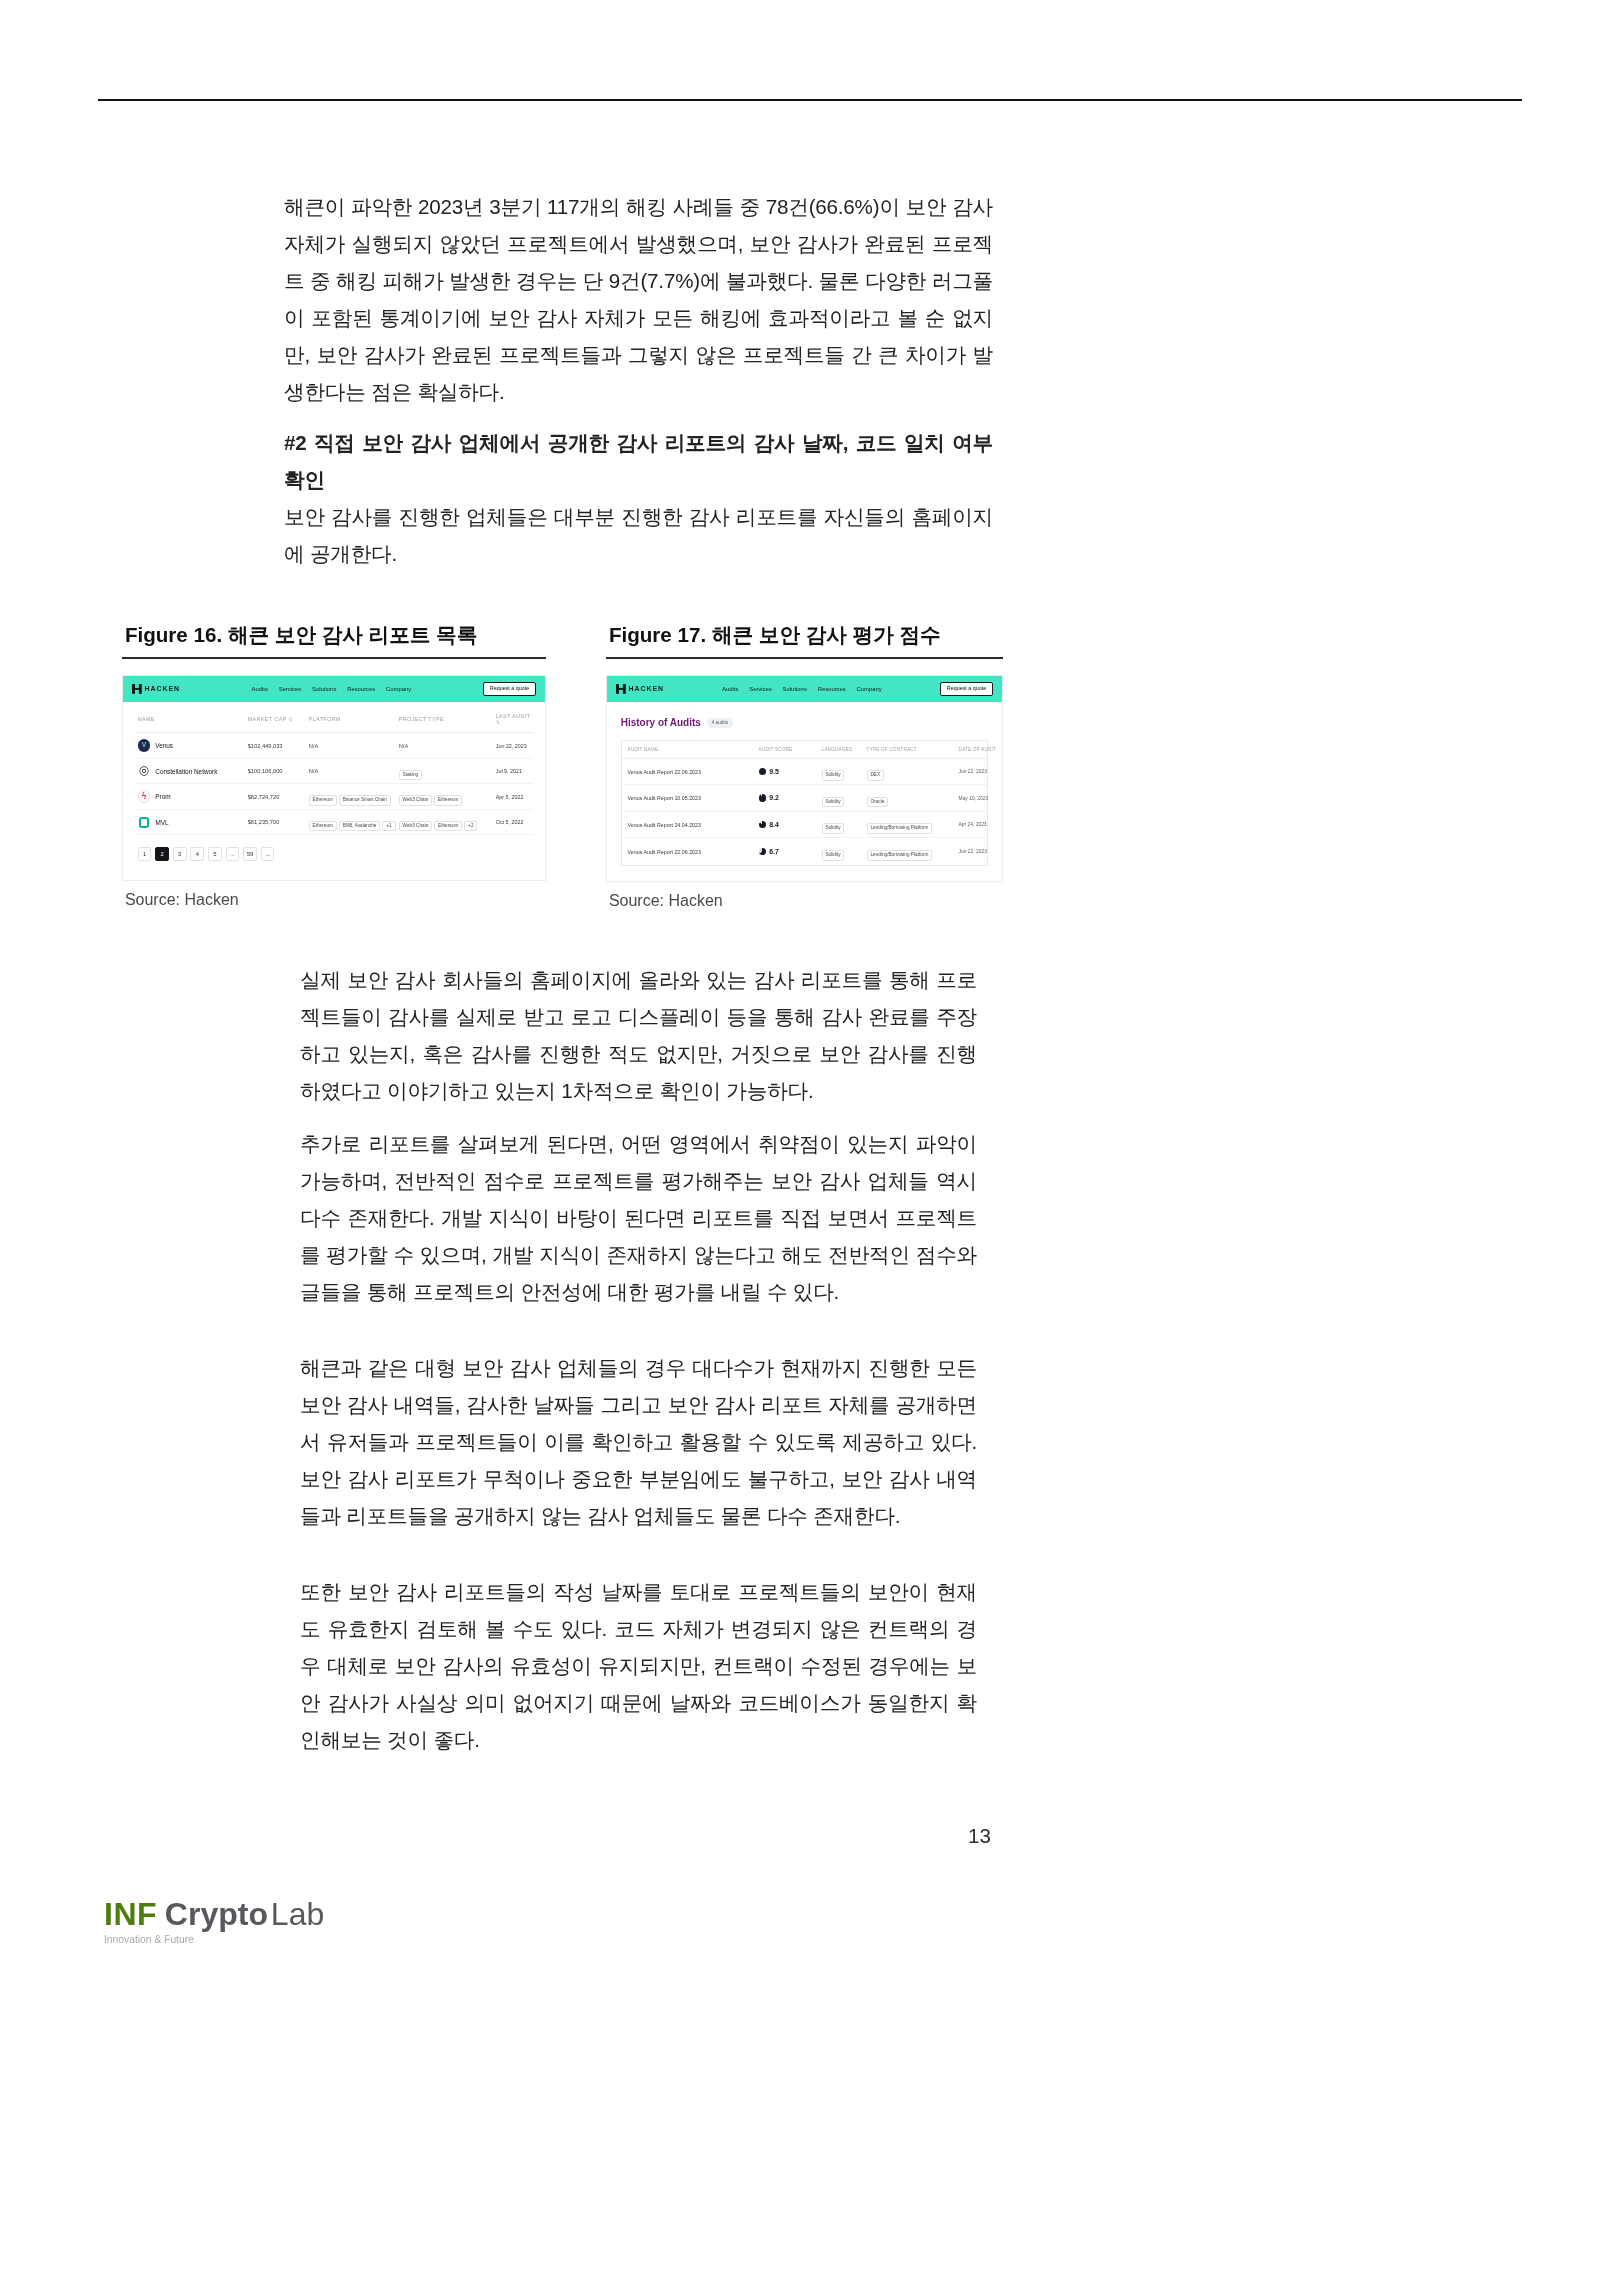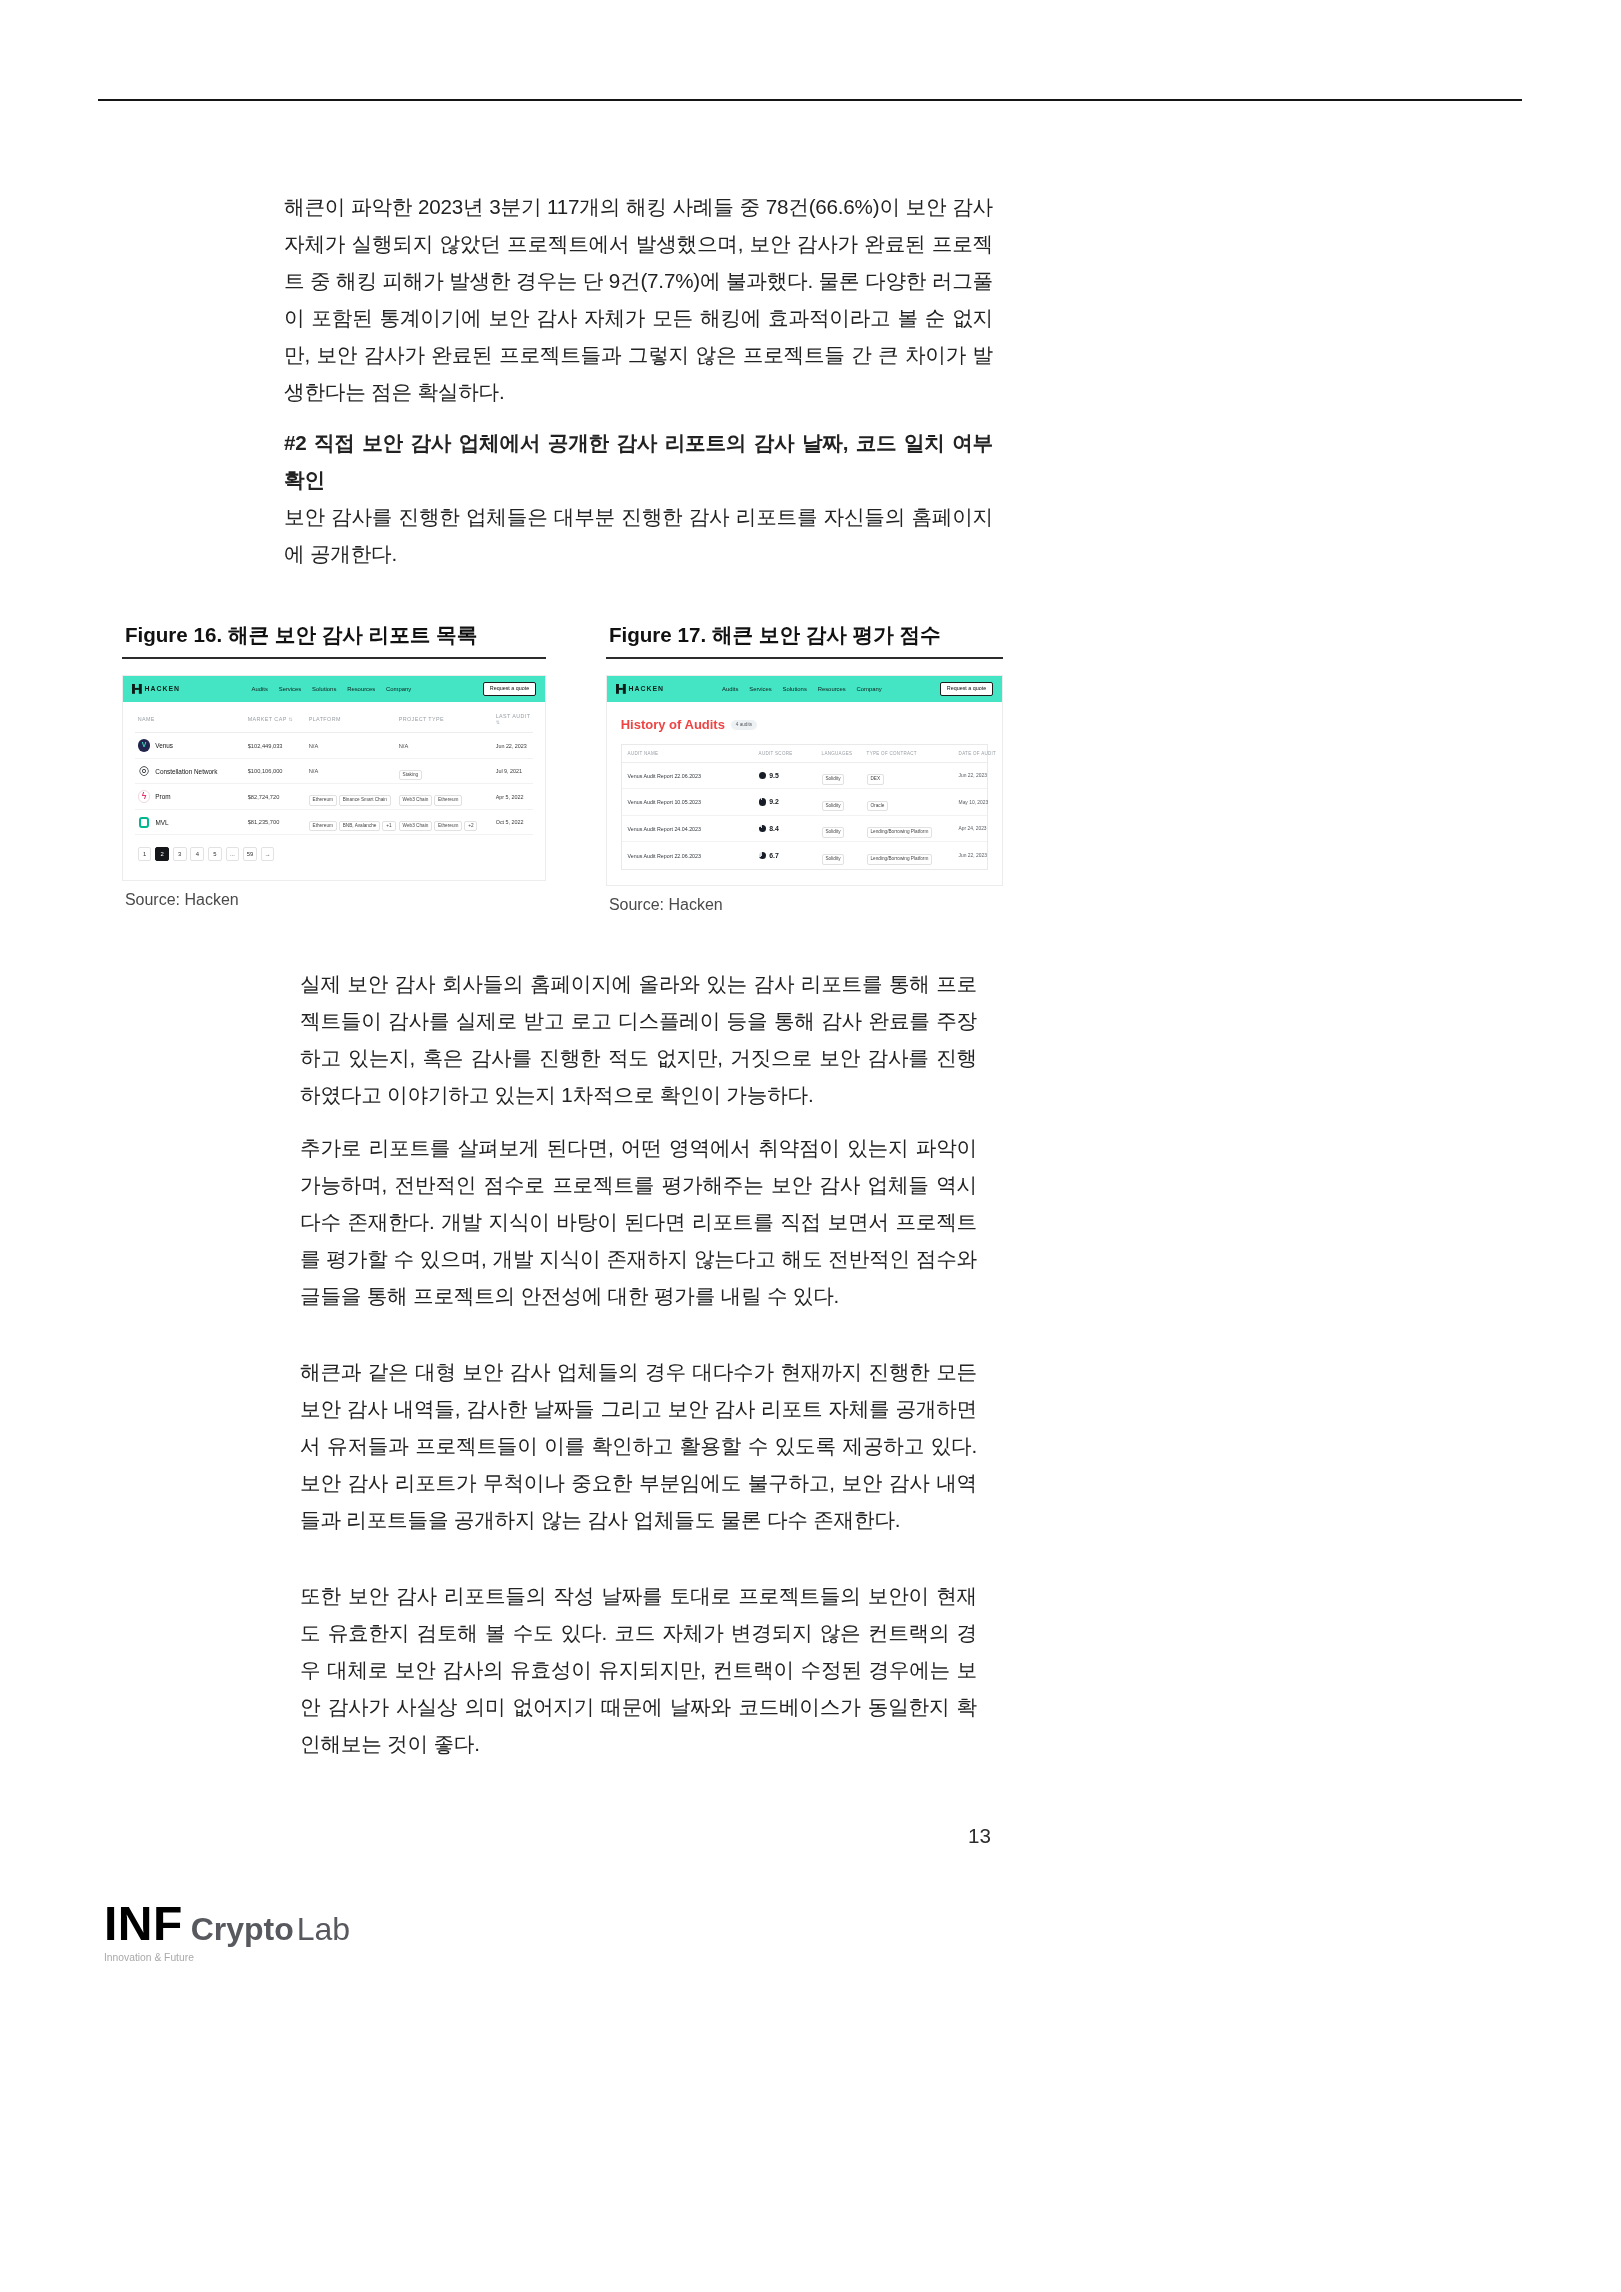--- a/index.html
+++ b/index.html
@@ -51,21 +51,21 @@
   .chip{display:inline-block;border:1px solid #e1e1e1;border-radius:2px;background:#fff;
         font-size:4.7px;color:#474747;padding:2px 2.9px;margin-right:2px;line-height:1;white-space:nowrap;}
   .pager{display:flex;gap:3.9px;padding:11.8px 14.7px 13.7px;}
   .pg{min-width:13.7px;height:13.7px;border:1px solid #e2e2e2;border-radius:2px;display:flex;
       align-items:center;justify-content:center;font-size:5.9px;color:#333;padding:0 2px;background:#fff;}
   .pg.active{background:#15161a;border-color:#15161a;color:#fff;}
 
   
   .t17-wrap{padding:9.8px 13.7px 15.7px;}
   .history-head{display:flex;align-items:center;gap:5.9px;margin:5.9px 0 11.8px;}
-  .history-title{font-size:13px;font-weight:bold;color:#ef4444;}
+  .history-title{font-size:10px;font-weight:bold;color:#701a75;}
   .history-badge{font-size:4.7px;color:#5a5f66;background:#eef1f3;border-radius:6.9px;padding:2.5px 4.9px;line-height:1;}
   .t17{border:1px solid #e9e9e9;}
   .t17-head,.t17-row{display:grid;grid-template-columns:131px 63px 45px 92px 55px;align-items:center;padding:0 5.9px;}
   .t17-head{font-size:4.5px;color:#9aa0a6;letter-spacing:0.3px;height:17.6px;border-bottom:1px solid #ededed;}
   .t17-row{height:26.5px;border-bottom:1px solid #f2f2f2;}
   .t17-row:last-child{border-bottom:none;}
   .rname{font-size:5.3px;color:#33383d;white-space:nowrap;}
   .score-cell{display:flex;align-items:center;gap:2.9px;}
   .gauge{width:7.8px;height:7.8px;border-radius:50%;flex:0 0 auto;}
   .g95{background:conic-gradient(#171d26 0 95%,#d8dde2 95% 100%);}
@@ -76,21 +76,21 @@
   .t17 .chip{margin-right:0;}
   .t17-date{font-size:4.9px;color:#565b60;}
 
   
   .p-block p{margin:16px;}
   .p-block p.p-gap{margin-top:39px;}
 
   
   .footer-logo{position:absolute;left:104px;top:1896px;}
   .logo-line{display:flex;align-items:baseline;}
-  .inf{font-size:48px;font-weight:bold;color:#000000;letter-spacing:0.5px;}
+  .inf{font-size:32px;font-weight:bold;color:#4d7c0f;letter-spacing:0.5px;}
   .crypto{font-size:32px;font-weight:bold;color:#57595e;margin-left:7.8px;}
   .lab{font-size:32px;font-weight:400;color:#57595e;margin-left:2.9px;}
   .tagline{font-size:10.3px;color:#a9a9a9;margin-top:1px;}
   .page-num{position:absolute;left:968px;top:1824px;font-size:20.6px;color:#2d2d2d;}
 </style>
 </head>
 <body>
 
 <div class="page">
   <div class="top-rule"></div>

